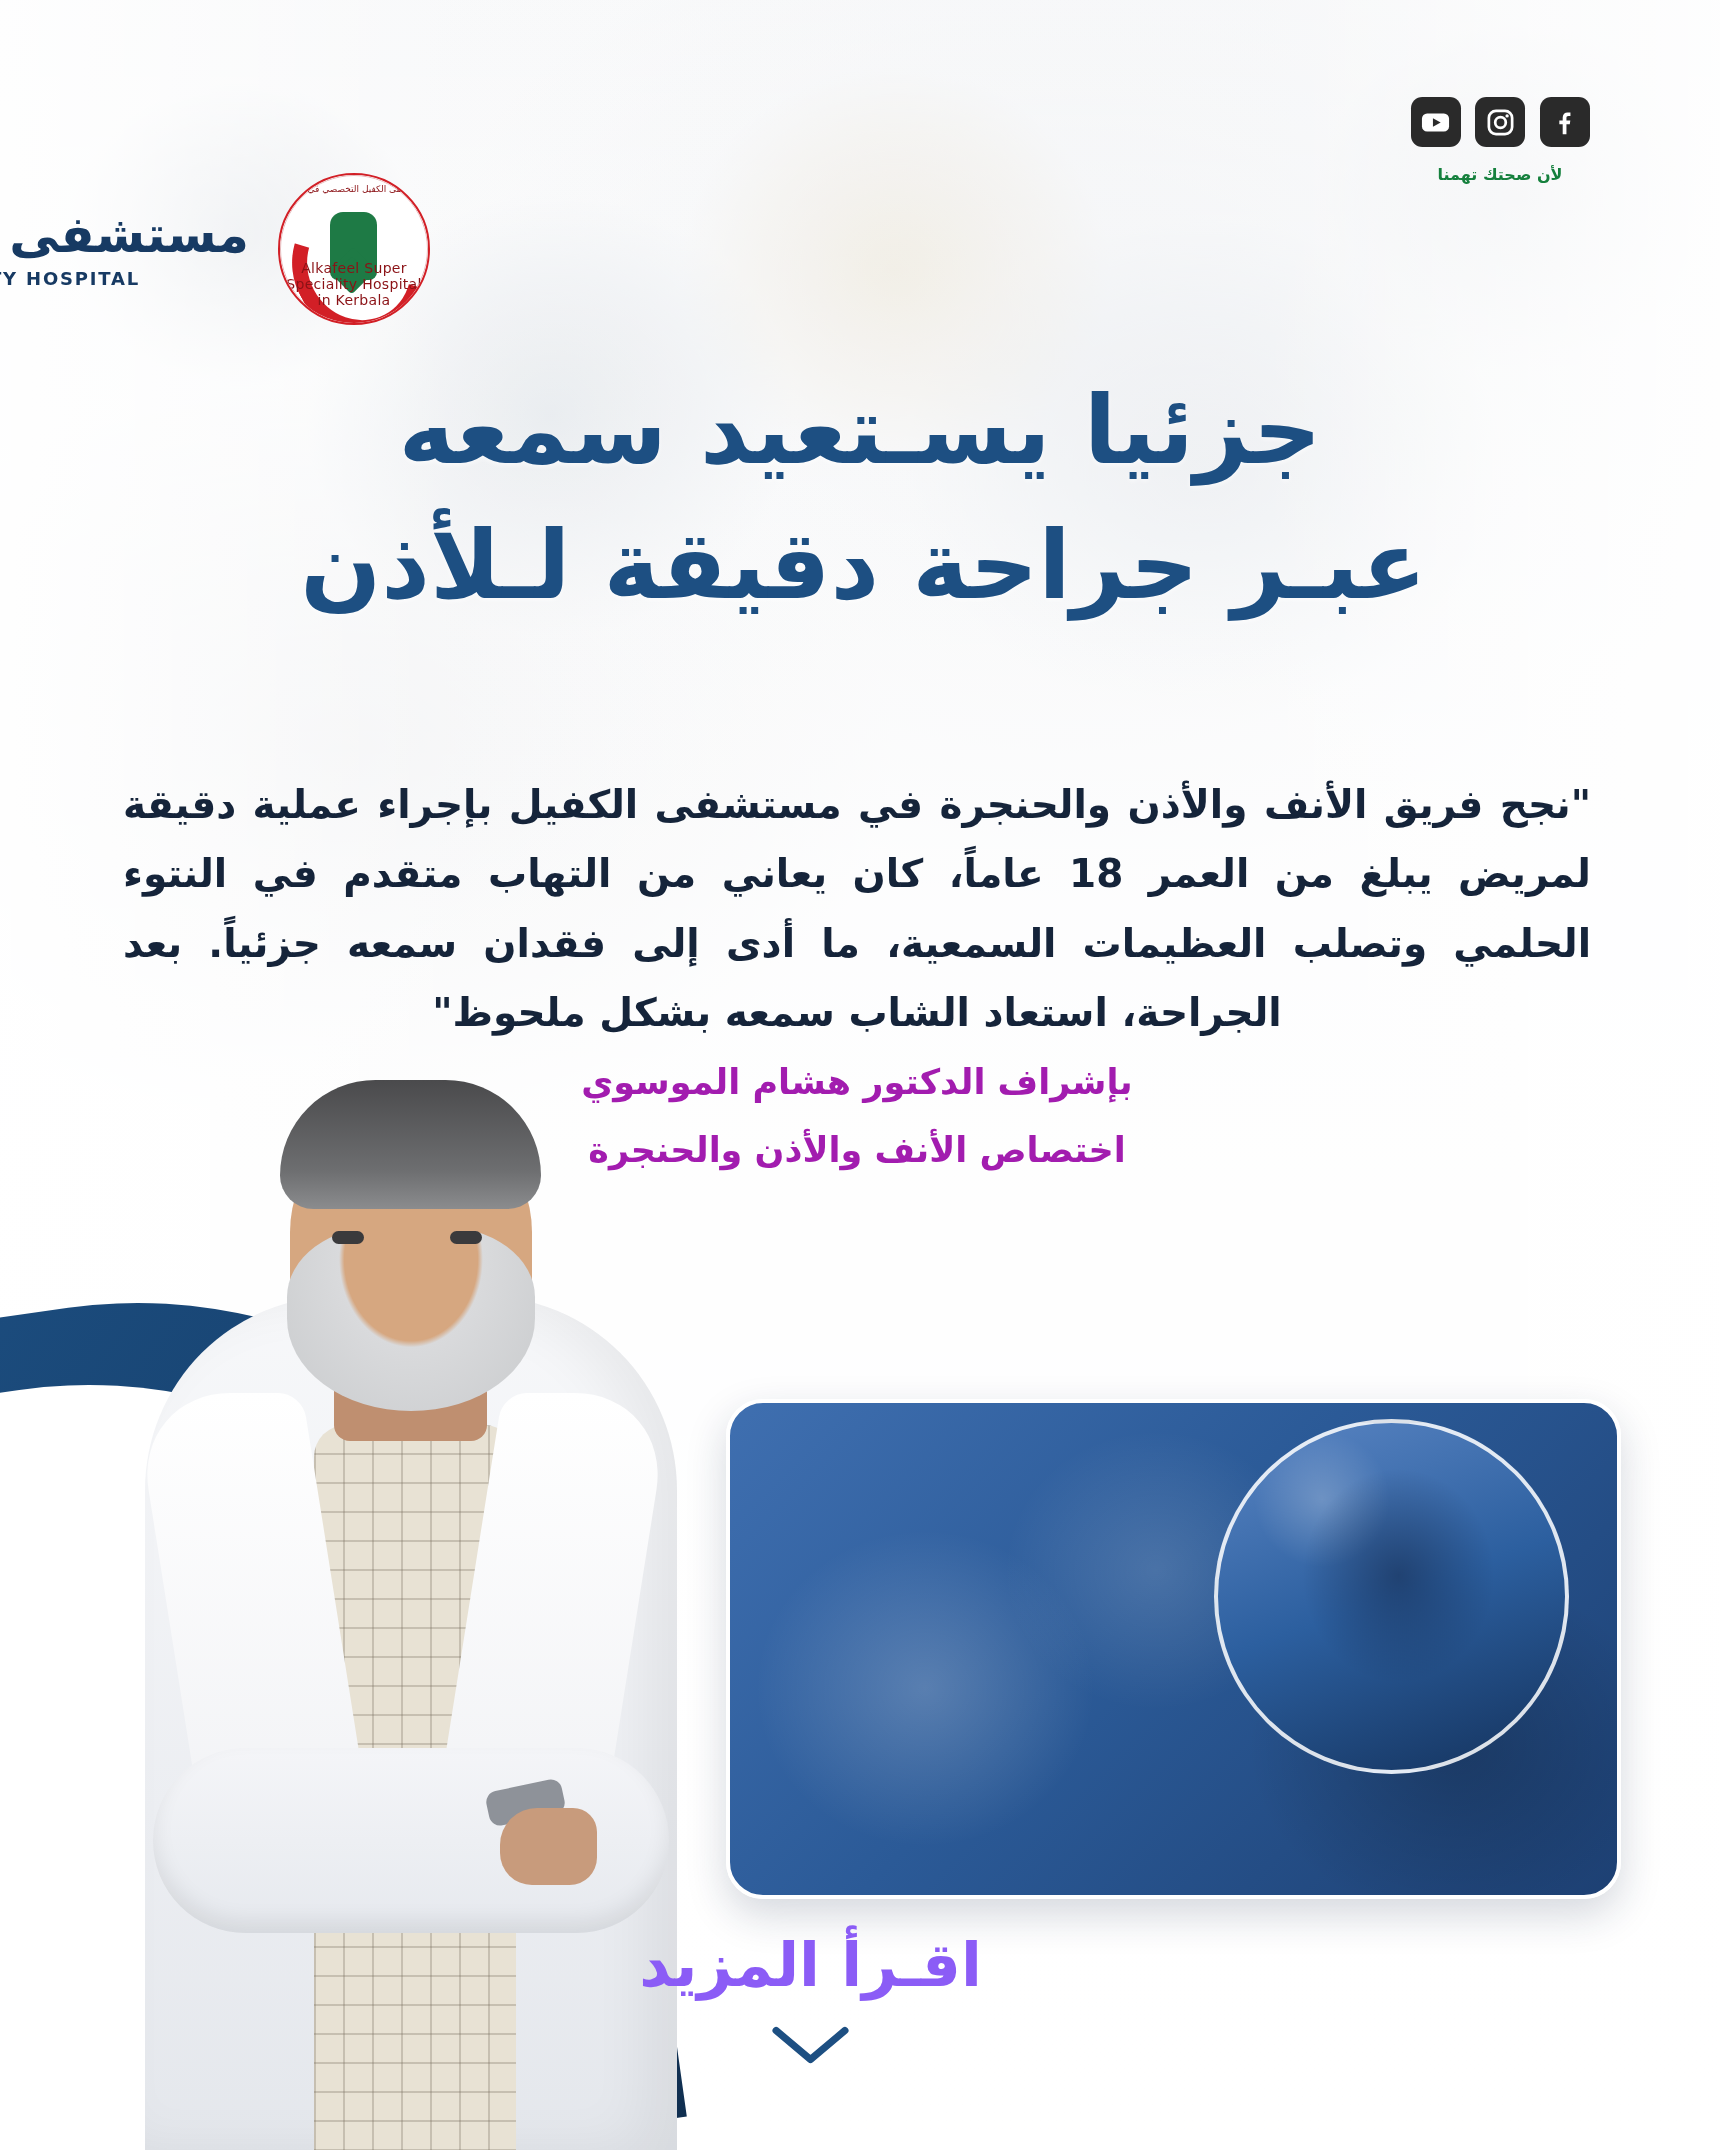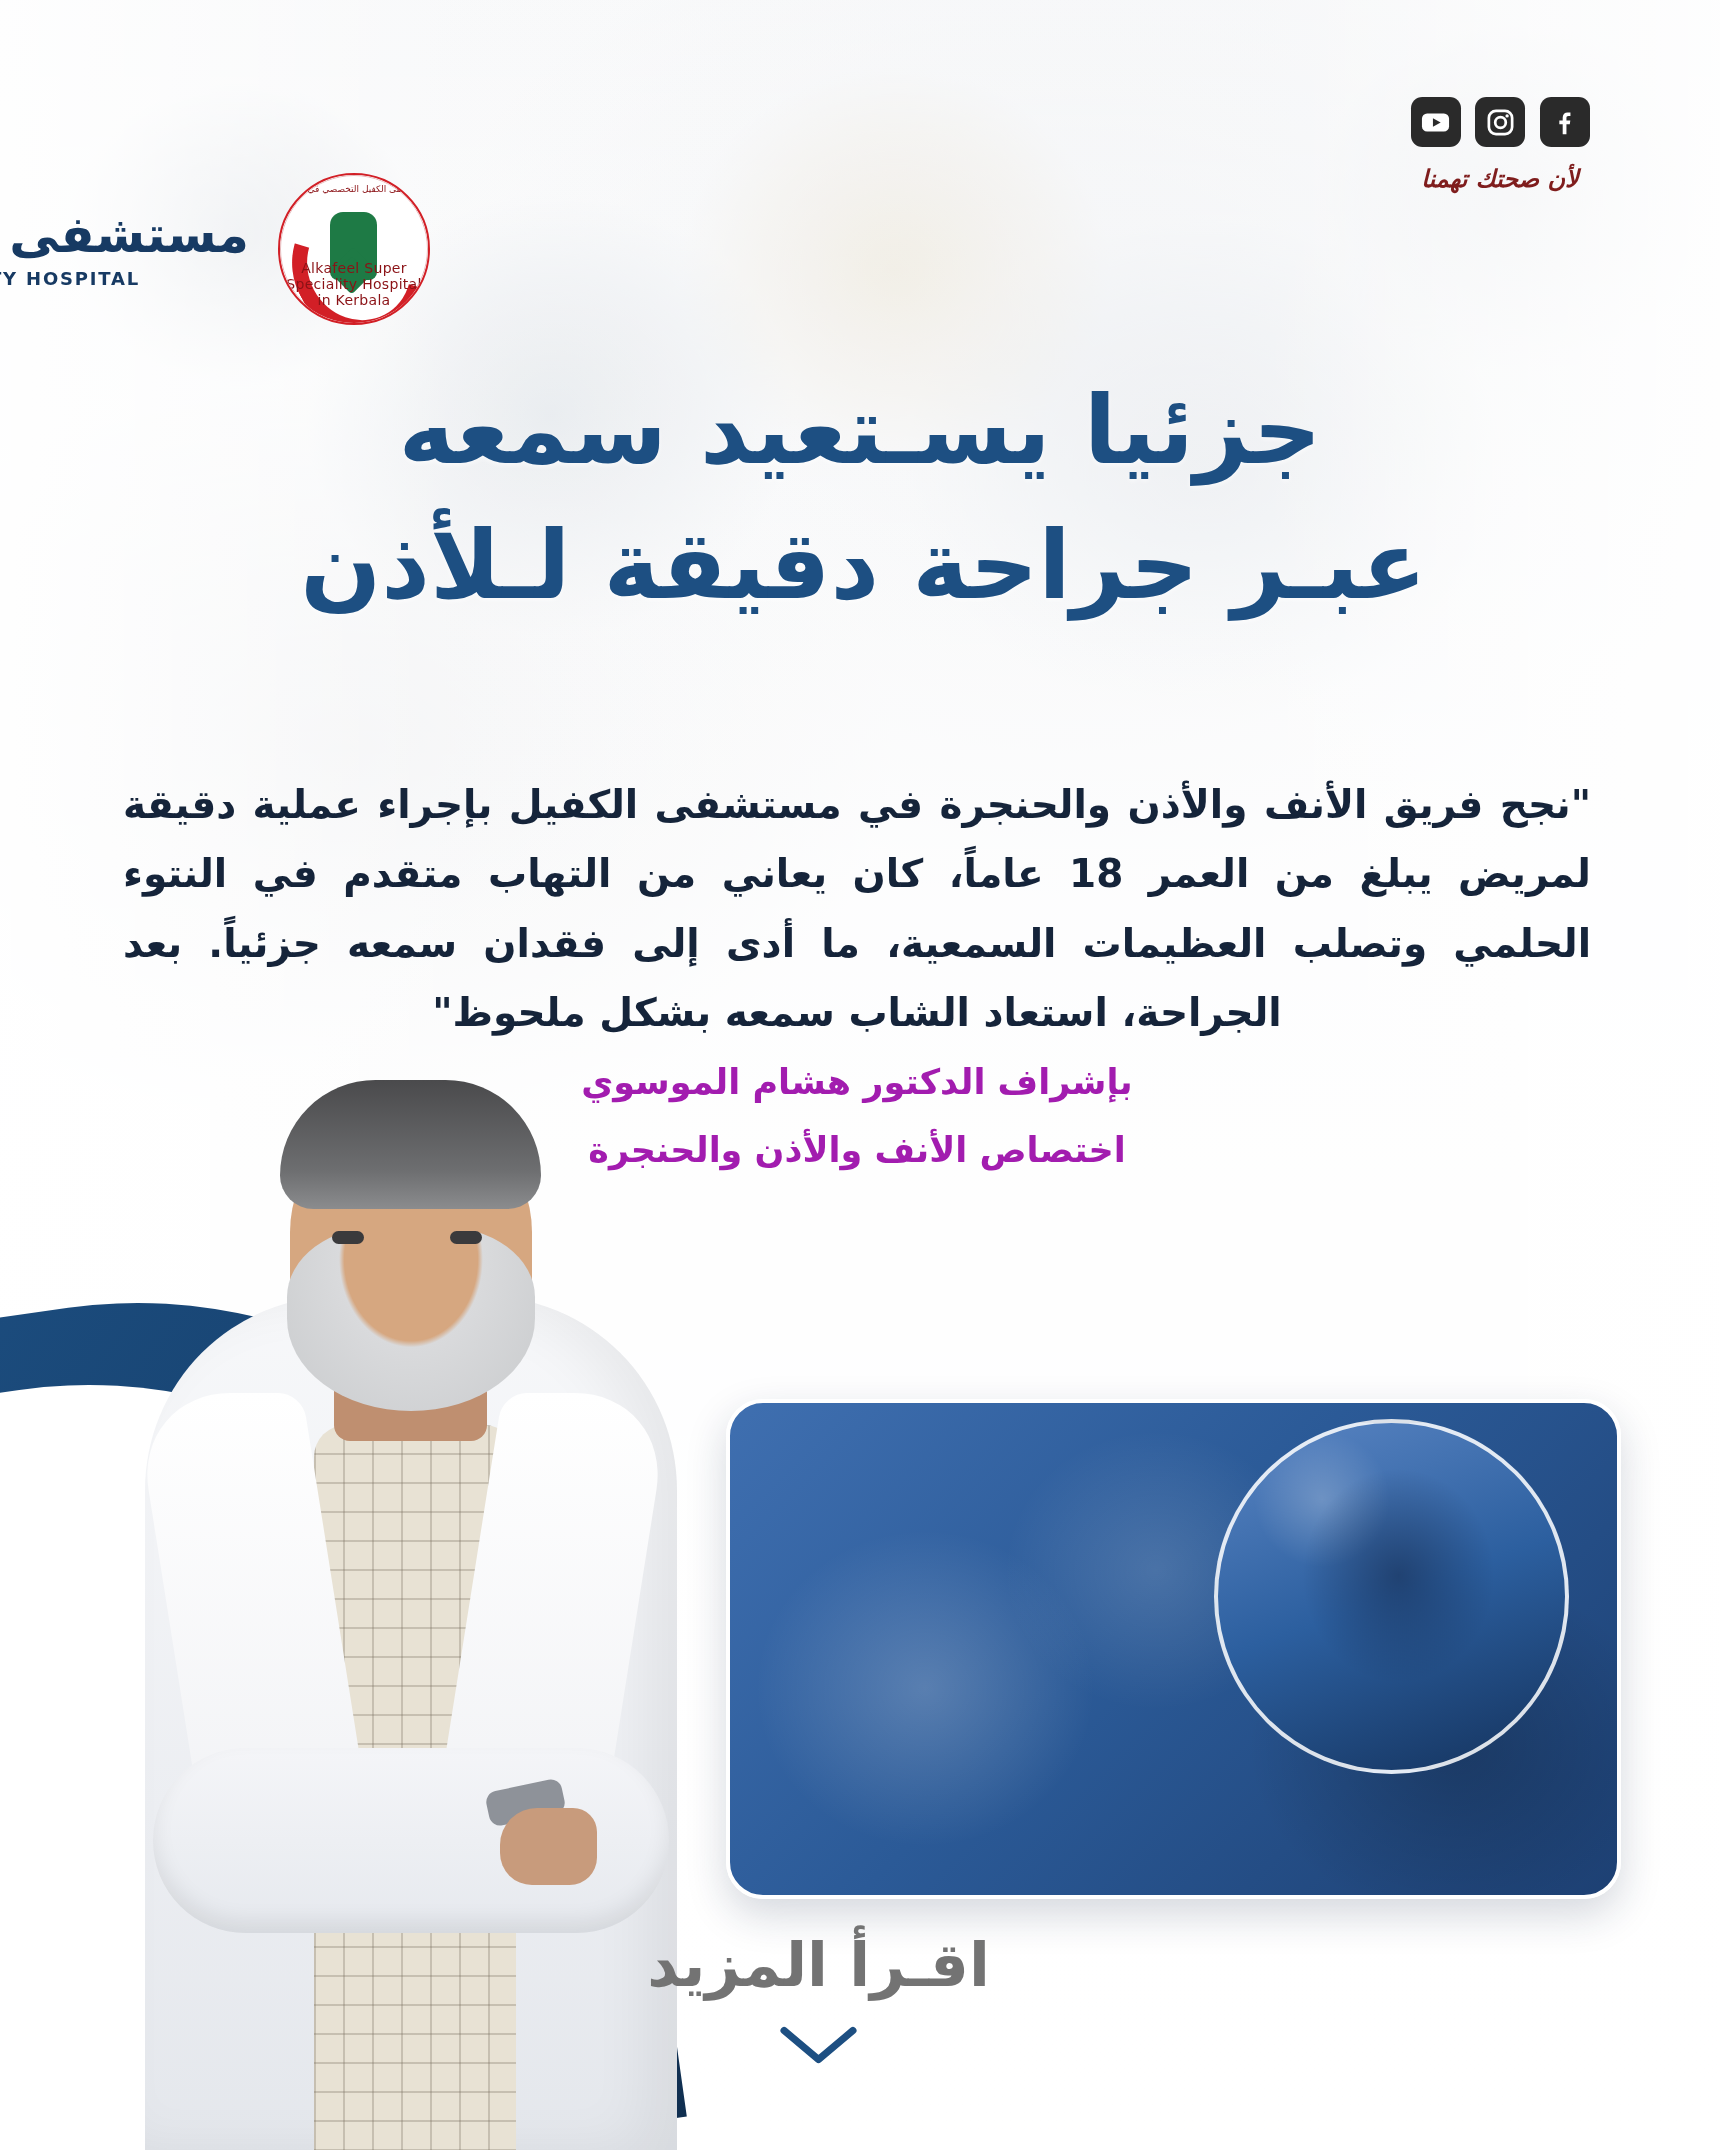--- a/index.html
+++ b/index.html
@@ -201,25 +201,24 @@
     border-radius: 11.3px;
     display: flex;
     align-items: center;
     justify-content: center;
     color: #ffffff;
   }
   .sicon.yt { background: #2a2a2a; }
   .sicon.ig { background: #2a2a2a; }
   .sicon.fb { background: #2a2a2a; }
   .tagline {
-    font-size: 24px;
-    color: #7f1d1d;
+    font-size: 16px;
+    color: #15803d;
     font-weight: 600;
     white-space: nowrap;
-    font-style: italic;
   }
 
   
   .headline {
     position: absolute;
     top: 363px;
     right: 0;
     width: 1720px;
     text-align: center;
     color: #1d4f82;
@@ -414,25 +413,25 @@
     position: absolute;
     inset: 0;
     background:
       radial-gradient(137px 153px at 52% 44%, rgba(20,40,75,0.55) 0%, rgba(20,40,75,0) 70%),
       radial-gradient(97px 97px at 30% 22%, rgba(255,255,255,0.22) 0%, rgba(255,255,255,0) 70%);
   }
 
   
   .cta {
     position: absolute;
-    left: 8px;
+    left: 0;
     top: 1931px;
     width: 1621px;
     text-align: center;
-    color: #737373;
+    color: #8b5cf6;
   }
   .cta-label {
     font-size: 61px;
     font-weight: 700;
     line-height: 1.1;
   }
   .cta-chevron {
     margin-top: 22.6px;
     display: inline-block;
   }

